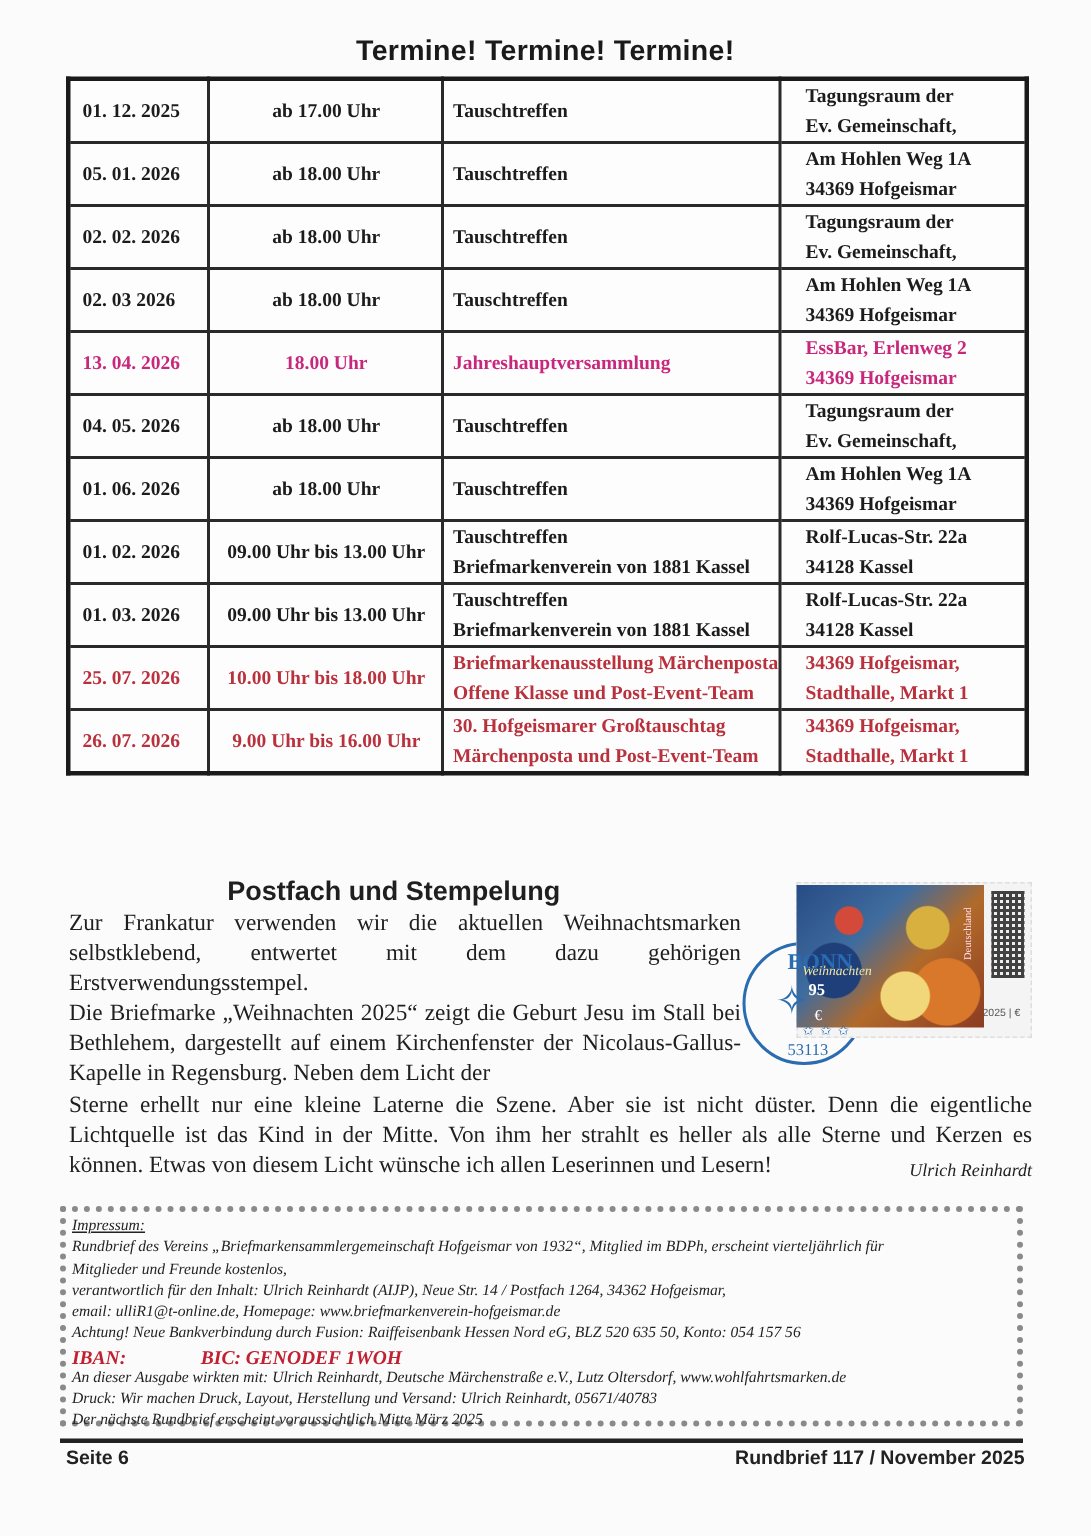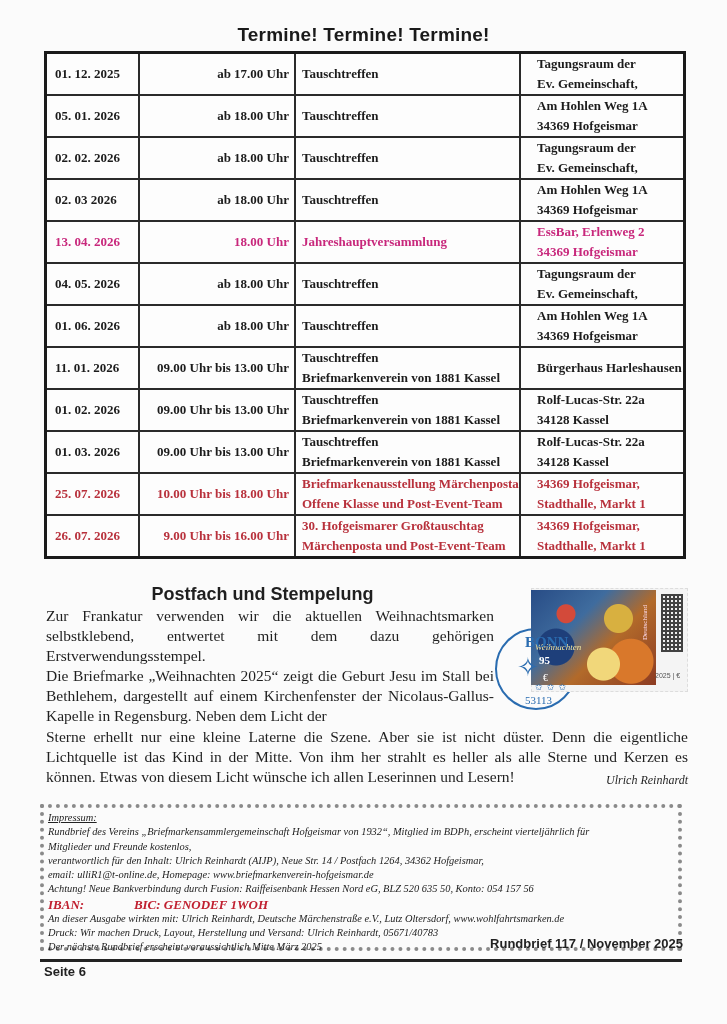--- a/index.html
+++ b/index.html
@@ -15,21 +15,21 @@
   .events-table {
     position: absolute; top: 51px; left: 44px; width: 642px;
     border-collapse: collapse; border: 3px solid #1a1a1a; table-layout: fixed;
     font-family: "Liberation Serif", serif; font-weight: bold; font-size: 13px;
   }
   .events-table td {
     border: 2px solid #2a2a2a; height: 40px; padding: 0 6px; vertical-align: middle; line-height: 20px;
     background: #fdfdfd;
   }
   .events-table td.c-date { width: 77px; padding-left: 8px; }
-  .events-table td.c-time { width: 143px; text-align: right; padding-right: 5px; }
+  .events-table td.c-time { width: 143px; text-align: center; padding-right: 5px; }
   .events-table td.c-event { width: 211px; padding-left: 6px; }
   .events-table td.c-loc { padding-left: 16px; }
   .events-table tr.magenta td { color: #c8287c; }
   .events-table tr.red td { color: #b8313c; }
   .line { display: block; white-space: nowrap; }
 
   .section-title {
     position: absolute; top: 584px; left: 0; width: 525px; text-align: center;
     font-family: "Liberation Sans", sans-serif; font-weight: bold; font-size: 18px; color: #1f1f1f;
   }
@@ -81,21 +81,21 @@
     border: 4px dotted #8a8a8a; padding: 3px 4px 0 4px; box-sizing: border-box;
     font-family: "Liberation Serif", serif; font-style: italic; font-size: 10.4px; line-height: 14.3px; color: #222;
   }
   .impressum .heading { text-decoration: underline; }
   .iban-line { color: #c02030; font-weight: bold; font-size: 13px; line-height: 15px; display: flex; }
   .iban-label { width: 60px; }
   .iban-value { flex: 1; }
   .bic-value { width: 160px; text-align: right; }
   .footer-rule { position: absolute; top: 959px; left: 40px; width: 642px; height: 3px; background: #222; }
   .footer-left { position: absolute; top: 964px; left: 44px; font-family: "Liberation Sans", sans-serif; font-weight: bold; font-size: 13px; color: #222; }
-  .footer-right { position: absolute; top: 936px; right: 44px; font-family: "Liberation Sans", sans-serif; font-weight: bold; font-size: 13px; color: #222; }
+  .footer-right { position: absolute; top: 964px; right: 44px; font-family: "Liberation Sans", sans-serif; font-weight: bold; font-size: 13px; color: #222; }
 </style>
 </head>
 <body>
 
 <div class="page-title">Termine! Termine! Termine!</div>
 
 <table class="events-table">
   <tbody id="events-body">
       <tr>
         <td class="c-date">01. 12. 2025</td>
@@ -165,31 +165,20 @@
       </tr>
       <tr>
         <td class="c-date">01. 06. 2026</td>
         <td class="c-time">ab 18.00 Uhr</td>
         <td class="c-event">
           <span class="line">Tauschtreffen</span>
         </td>
         <td class="c-loc">
           <span class="line">Am Hohlen Weg 1A</span>
           <span class="line">34369 Hofgeismar</span>
-        </td>
-      </tr>
-      <tr>
-        <td class="c-date">11. 01. 2026</td>
-        <td class="c-time">09.00 Uhr bis 13.00 Uhr</td>
-        <td class="c-event">
-          <span class="line">Tauschtreffen</span>
-          <span class="line">Briefmarkenverein von 1881 Kassel</span>
-        </td>
-        <td class="c-loc">
-          <span class="line">Bürgerhaus Harleshausen</span>
         </td>
       </tr>
       <tr>
         <td class="c-date">01. 02. 2026</td>
         <td class="c-time">09.00 Uhr bis 13.00 Uhr</td>
         <td class="c-event">
           <span class="line">Tauschtreffen</span>
           <span class="line">Briefmarkenverein von 1881 Kassel</span>
         </td>
         <td class="c-loc">

